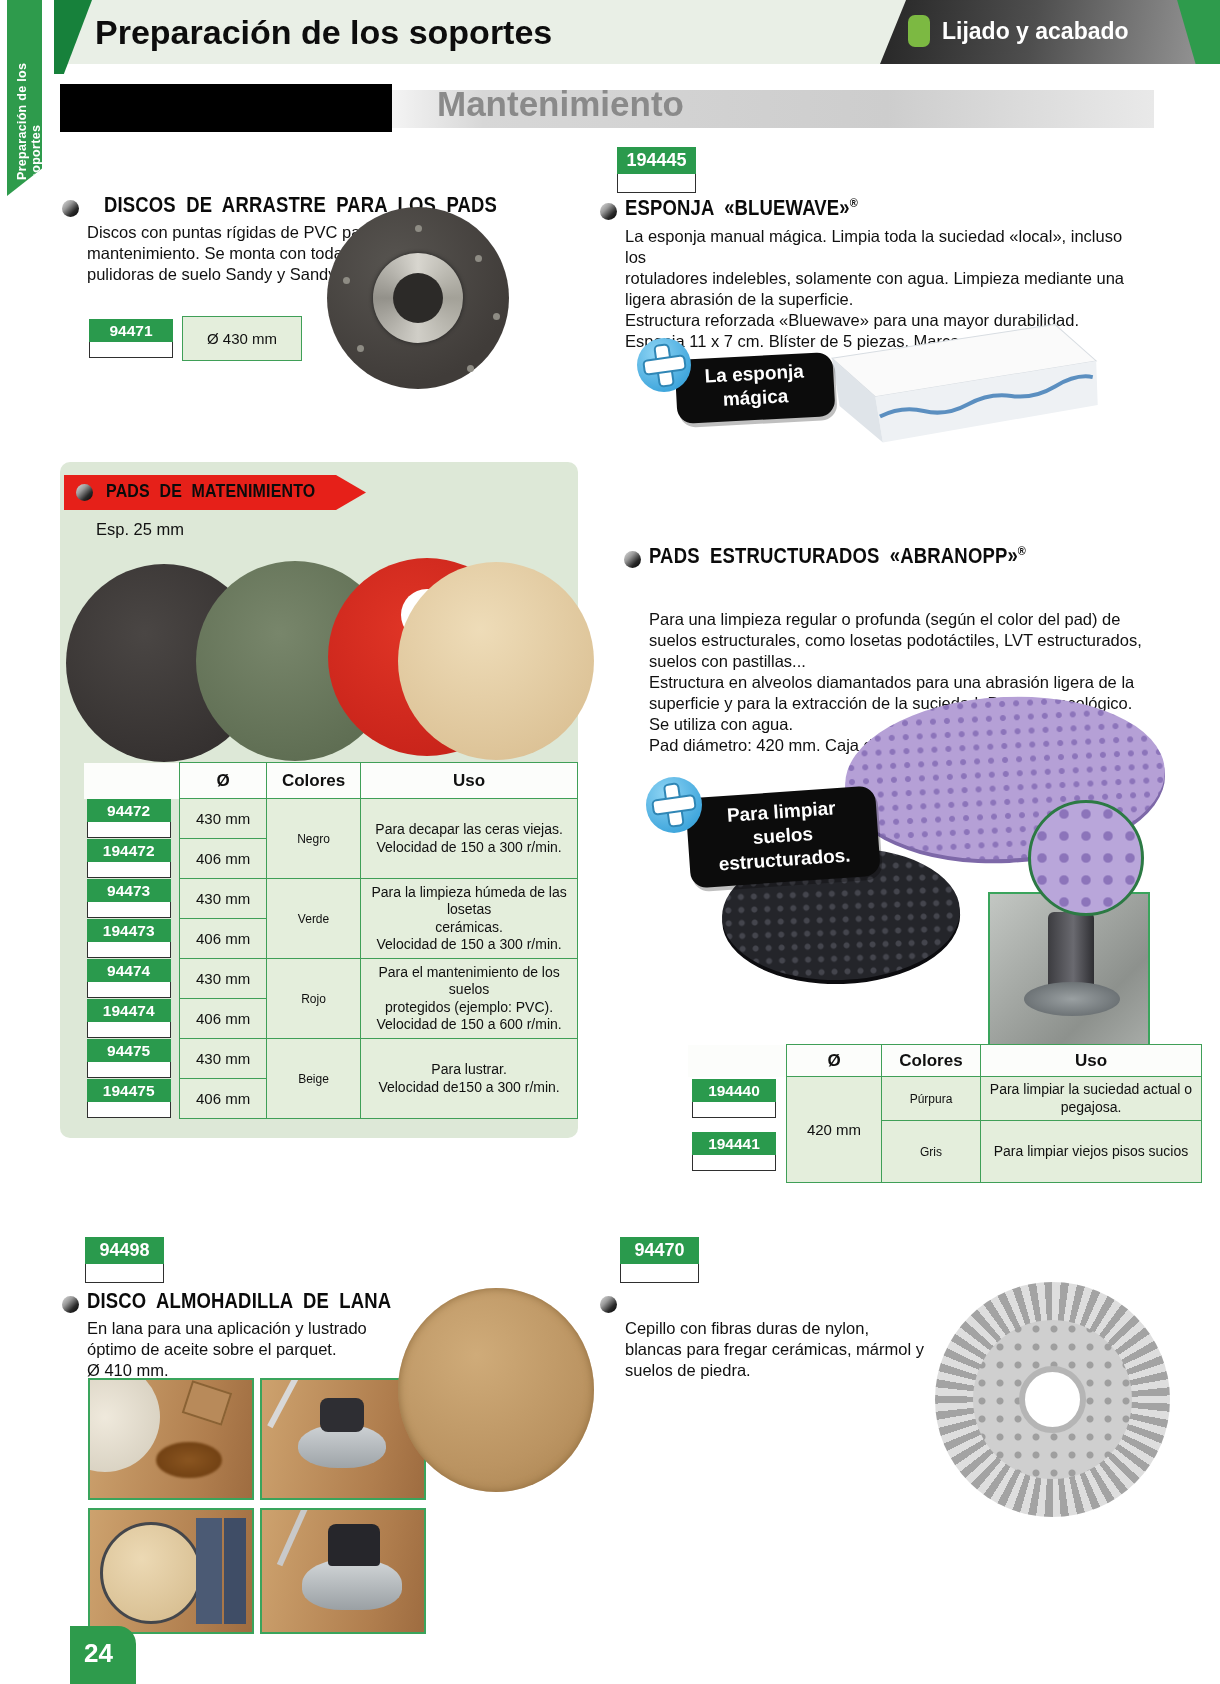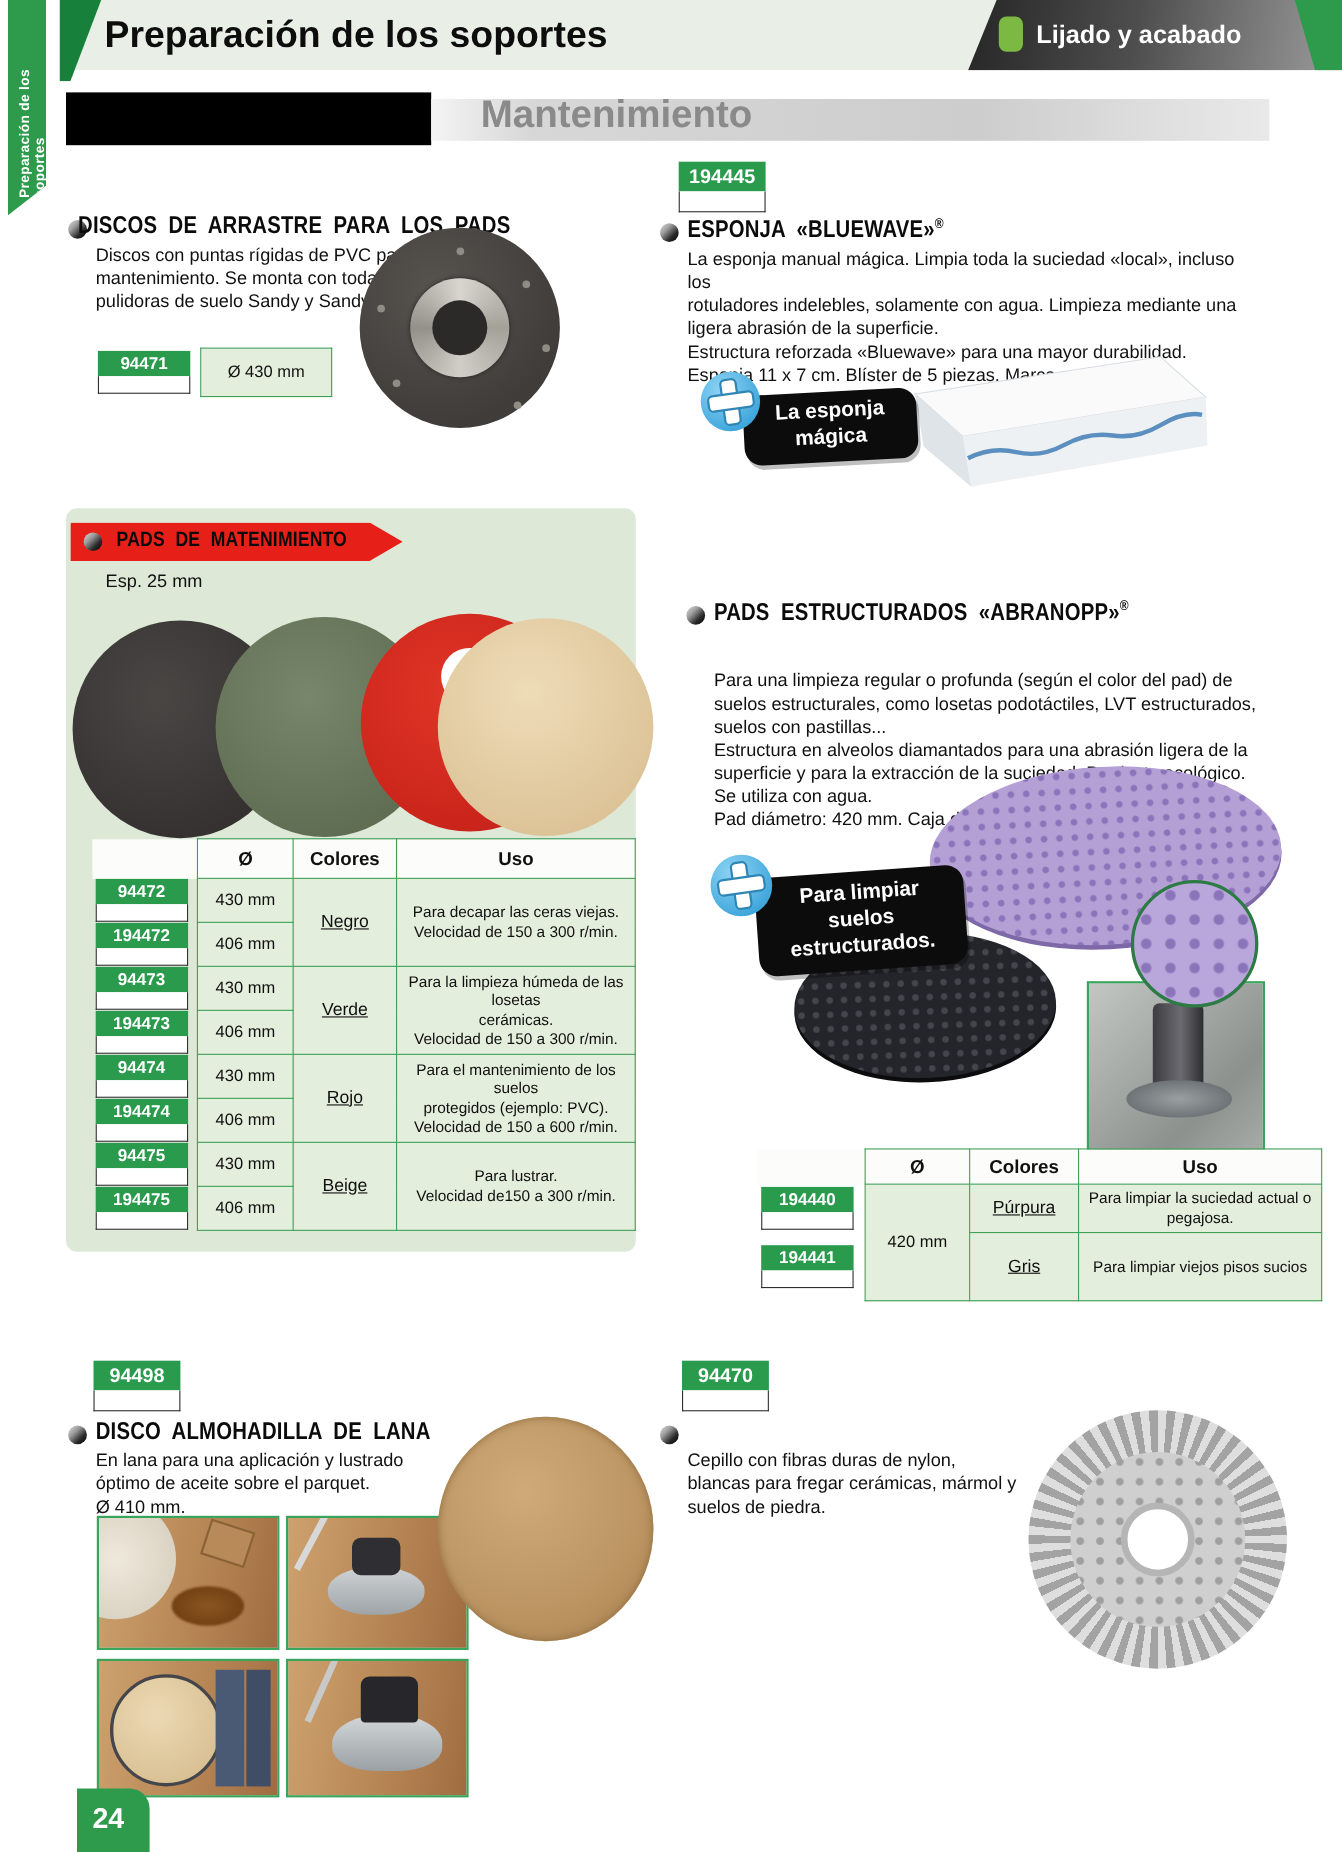--- a/index.html
+++ b/index.html
@@ -44,21 +44,21 @@
   .badge.sm{width:84px;margin:0 auto;}
   .badge.sm .badge-g{height:23px;line-height:23px;font-size:15.5px;}
   .badge.sm .badge-w{height:15px;}
   
   table.cat{border-collapse:collapse;}
   table.cat td{border:1.5px solid #3f9f57;background:#e4eedc;text-align:center;vertical-align:middle;
                font-size:15px;color:#101010;padding:2px 4px;}
   table.cat td.refcol{border:none;background:transparent;padding:0 6px 0 0;}
   table.cat tr.thead td{background:#fcfdfb;font-weight:700;font-size:17px;}
   table.cat td.uso{font-size:14px;white-space:pre-line;line-height:1.25;}
-  table.cat td.colr{font-size:16px;text-decoration:underline;}
+  table.cat td.colr{font-size:12px;}
   
   .panel{position:absolute;left:60px;top:462px;width:518px;height:676px;background:#dde8d7;border-radius:10px;}
   .rbanner{position:absolute;left:4px;top:13px;width:302px;height:35px;background:#e62019;
            clip-path:polygon(0 0,calc(100% - 30px) 0,100% 50%,calc(100% - 30px) 100%,0 100%);
            filter:drop-shadow(0 2px 0 #a31410);}
   .rbanner .bullet{position:absolute;left:12px;top:9px;}
   .rbanner .txt{position:absolute;left:42px;top:5px;font-size:19px;color:#111;}
   
   .pad{position:absolute;border-radius:50%;}
   
@@ -102,21 +102,21 @@
   </div>
   <div class="hdr-title"><b>Preparación de los soportes</b></div>
   <div class="swatch"></div>
   <div class="hdr-right">Lijado y acabado</div>
 
   <div class="redact"></div>
   <div class="mant-strip"></div>
   <div class="mant-title">Mantenimiento</div>
 
   <div class="abs bullet" style="left:62px;top:200px;"></div>
-  <div class="abs" style="left:71px;top:192px;text-align:center;">
+  <div class="abs" style="left:104px;top:192px;text-align:center;">
     <span class="cond">DISCOS DE ARRASTRE PARA LOS PADS</span>
   </div>
   <div class="abs desc" style="left:87px;top:222px;width:310px;">Discos con puntas rígidas de PVC para
 mantenimiento. Se monta con todas las
 pulidoras de suelo Sandy y Sandy 2.</div>
 
   <div class="dragdisc">
     <div class="ring"></div>
     <div class="hole"></div>
     <div class="dots"></div>

